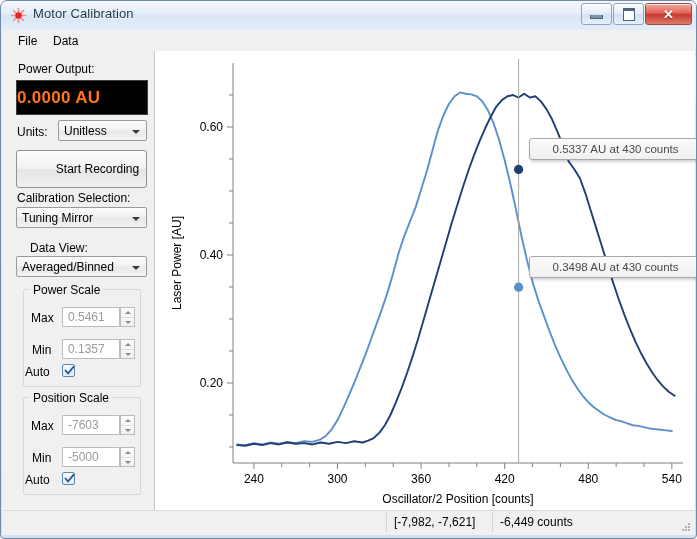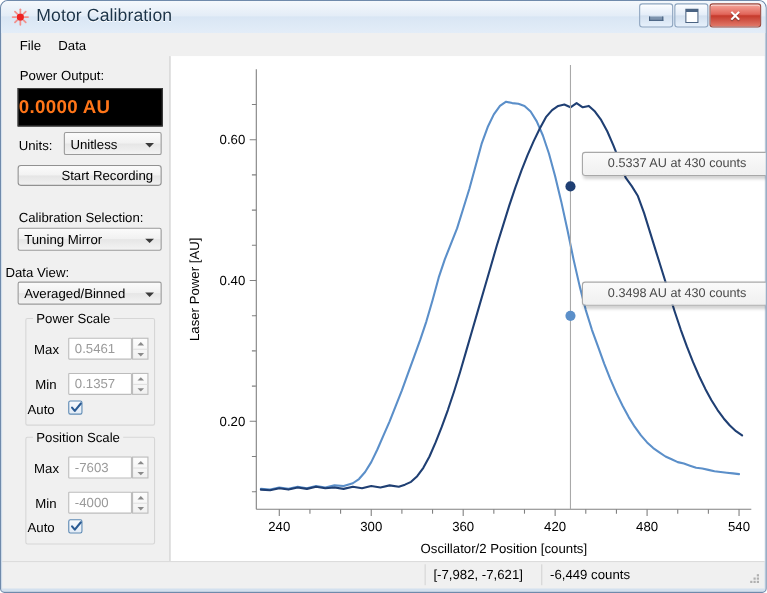--- a/index.html
+++ b/index.html
@@ -21,21 +21,21 @@
   .titlebar{
     position:absolute;left:0;top:0;width:695px;height:29px;
     background:linear-gradient(180deg,#f4f8fc 0%,#e4edf7 45%,#d9e6f4 50%,#e3edf8 100%);
     border-radius:6px 6px 0 0;
   }
   .title-icon{
     position:absolute;left:9px;top:6px;width:17px;height:17px;
   }
   .title-text{
     position:absolute;left:32px;top:5px;
-    font-size:16px;color:#1b3348;letter-spacing:.1px;
+    font-size:13px;color:#1b3348;letter-spacing:.1px;
     text-shadow:0 1px 0 #ffffff;
     text-align:center;
   }
   .winbtns{position:absolute;right:4px;top:2px;display:flex;}
   .wbtn{
     width:29px;height:20px;margin-left:1px;
     border:1px solid #8fa6c0;border-radius:3px;
     background:linear-gradient(180deg,#fbfdff 0%,#e4edf8 48%,#d3e0ef 52%,#e6f0fb 100%);
     display:flex;align-items:center;justify-content:center;
     box-shadow:inset 0 1px 0 rgba(255,255,255,.8);
@@ -84,21 +84,21 @@
   }
   .combo-text{
     position:absolute;left:5px;top:3px;font-size:12px;color:#000000;white-space:nowrap;
   }
   .combo-arrow{
     position:absolute;right:6px;top:9px;
     width:0;height:0;border-left:4px solid transparent;border-right:4px solid transparent;
     border-top:4px solid #3a3a3a;
   }
   .btn{
-    position:absolute;left:15px;top:149px;width:131px;height:19px;
+    position:absolute;left:15px;top:149px;width:131px;height:38px;
     background:linear-gradient(180deg,#fbfbfb 0%,#f2f2f2 48%,#e5e5e5 52%,#f0f0f0 100%);
     border:1px solid #919191;border-radius:3px;
     display:flex;align-items:center;justify-content:center;
     font-size:12px;color:#000000;box-sizing:border-box;padding-left:32px;
   }
   .groupbox{
     position:absolute;border:1px solid #d6d6d6;border-radius:2px;background:transparent;
     box-sizing:border-box;
   }
   .group-title{
@@ -218,21 +218,21 @@
   <div class="btn">
     <span>Start Recording</span>
   </div>
 
   <span class="lbl" style="left:16px;top:190px;">Calibration Selection:</span>
   <div class="combo" style="left:15px;top:206px;width:131px;">
     <span class="combo-text">Tuning Mirror</span>
     <span class="combo-arrow"></span>
   </div>
 
-  <span class="lbl" style="left:4px;top:240px;text-align:right;">Data View:</span>
+  <span class="lbl" style="left:29px;top:240px;text-align:right;">Data View:</span>
   <div class="combo" style="left:15px;top:255px;width:131px;">
     <span class="combo-text">Averaged/Binned</span>
     <span class="combo-arrow"></span>
   </div>
 
   <div class="groupbox" style="left:22px;top:288px;width:118px;height:98px;"></div>
   <span class="group-title" style="left:29px;top:282px;">Power Scale</span>
 
   <span class="lbl" style="left:30px;top:310px;">Max</span>
   <div class="txtbox" style="left:61px;top:306px;width:58px;">
@@ -278,21 +278,21 @@
     <span class="up">
         <i class="tri-up"></i>
       </span>
     <span class="dn">
         <i class="tri-dn"></i>
       </span>
   </div>
 
   <span class="lbl" style="left:31px;top:450px;">Min</span>
   <div class="txtbox" style="left:61px;top:446px;width:58px;">
-    <span>-4000</span>
+    <span>-5000</span>
   </div>
   <div class="spin" style="left:119px;top:446px;">
     <span class="up">
         <i class="tri-up"></i>
       </span>
     <span class="dn">
         <i class="tri-dn"></i>
       </span>
   </div>
 

